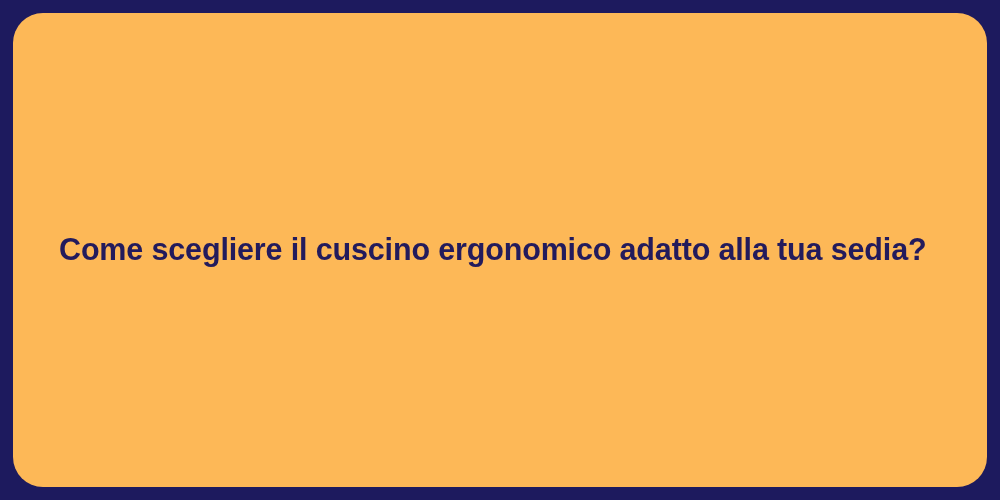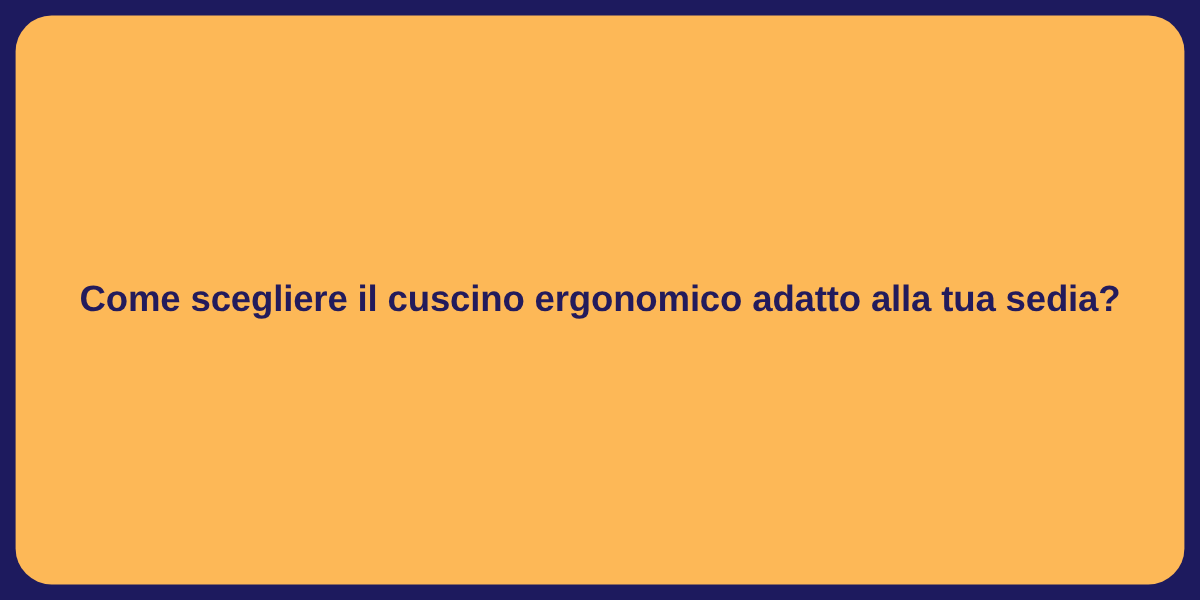--- a/index.html
+++ b/index.html
@@ -55,17 +55,17 @@
     -webkit-font-smoothing: antialiased;
   }
 </style>
 </head>
 <body>
 
 <div id="banner-root" style="background: rgb(29, 26, 94);">
 
   <div id="card-surface" style="background: rgb(253, 184, 87); inset: 13px; border-radius: 30px;">
 
-    <h1 id="headline" style="color: rgb(35, 27, 92); font-size: 30.5px; text-align: center;">Come scegliere il cuscino ergonomico adatto alla tua sedia?</h1>
+    <h1 id="headline" style="color: rgb(35, 27, 92); font-size: 30.5px; text-align: left;">Come scegliere il cuscino ergonomico adatto alla tua sedia?</h1>
 
   </div>
 
 </div>
 
 </body></html>

